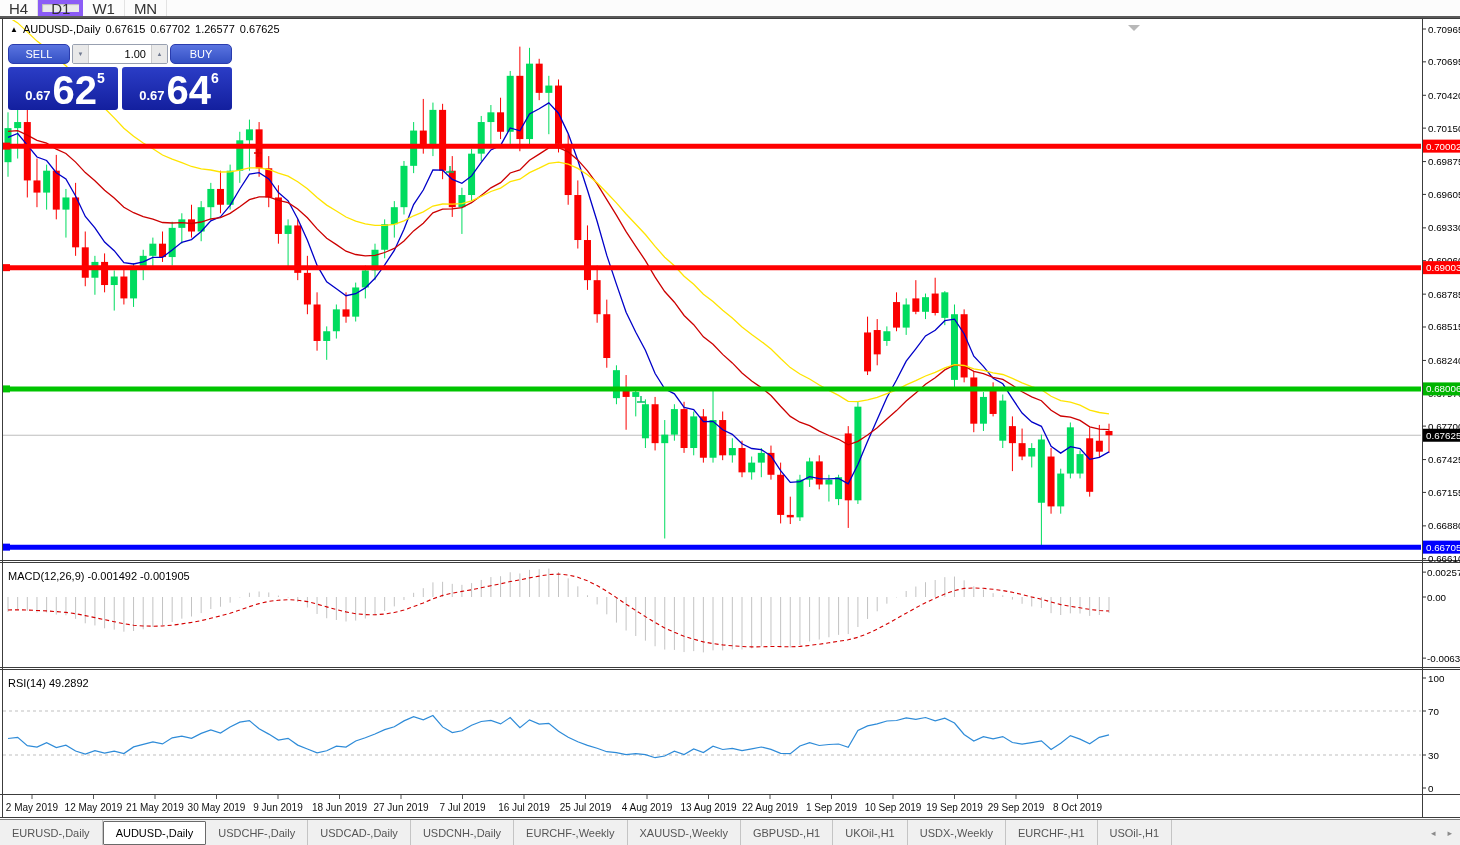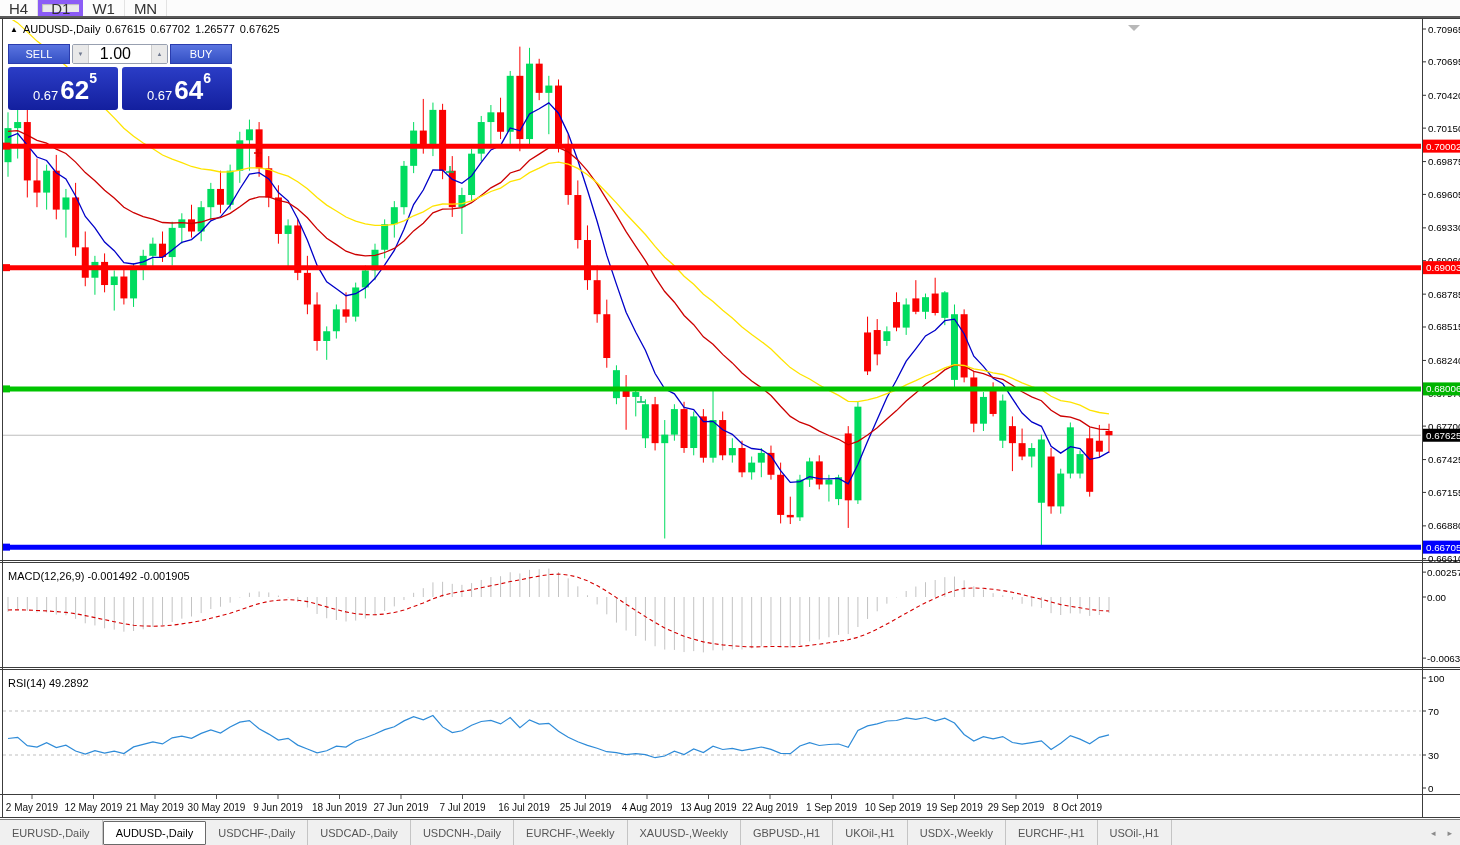--- a/index.html
+++ b/index.html
@@ -11,33 +11,33 @@
     border-right:1px solid #e3e3e3;cursor:default}
   .tf-btn.active{background:#eaeaea;border:4px solid #8b5cf6;box-shadow:inset 1px 1px 1px #bbb}
   #chart-svg{position:absolute;top:0;left:0;z-index:1}
   svg text{font-family:"Liberation Sans",sans-serif}
   #chart-title{position:absolute;top:23px;left:10px;z-index:4;font-size:11px;color:#000;
     display:flex;align-items:center;gap:5px;white-space:nowrap}
   #chart-title .mark{font-size:8px;line-height:11px}
   #trade-panel{position:absolute;left:8px;top:44px;width:224px;z-index:5}
   .tp-row1{display:flex;height:20px;gap:2px}
   .btn-sell,.btn-buy{flex:0 0 60px;background:linear-gradient(#5a74e0,#3450c4);color:#fff;
-    font-size:11px;display:flex;align-items:center;justify-content:center;border-radius:0;
+    font-size:11px;display:flex;align-items:center;justify-content:center;border-radius:5px;
     border:1px solid #2a3cae;cursor:pointer}
   .vol-box{flex:1;display:flex;border:1px solid #98a0b0;background:#fff;border-radius:2px;overflow:hidden}
   .vol-btn{width:15px;background:#e9e9e9;color:#707a90;font-size:6px;display:flex;align-items:center;
     justify-content:center;cursor:pointer}
   .vol-btn.left{border-right:1px solid #ccc}.vol-btn.right{border-left:1px solid #ccc}
-  .vol-val{flex:1;font-size:16px;color:#000;display:flex;align-items:center;justify-content:flex-end;
-    padding-right:20px}
+  .vol-val{flex:1;font-size:11px;color:#000;display:flex;align-items:center;justify-content:flex-end;
+    padding-right:5px}
   .tp-row2{display:flex;gap:4px;margin-top:3px}
   .price-box{width:110px;height:43px;background:linear-gradient(#2b3dc6,#131f9e);border-radius:3px;
     color:#fff;display:flex;align-items:flex-end;justify-content:center;cursor:pointer}
-  .pb-prefix{font-size:13px;font-weight:normal;margin:0 2px 7px 4px}
-  .pb-big{font-size:26px;font-weight:bold;line-height:40px}
+  .pb-prefix{font-size:13px;font-weight:bold;margin:0 2px 7px 4px}
+  .pb-big{font-size:40px;font-weight:bold;line-height:40px}
   .pb-sup{font-size:14px;font-weight:bold;align-self:flex-start;margin-top:3px}
   #tab-bar{position:absolute;left:0;right:0;top:819px;height:26px;background:#f0f0f0;
     border-top:1px solid #808080;display:flex;align-items:center;font-size:11px;color:#555;z-index:6;
     box-sizing:border-box}
   #tabs{display:flex;align-items:flex-end;height:100%}
   .tab{padding:0 12px;white-space:nowrap;display:flex;align-items:center;height:100%;
     border-right:1px solid #c4c4c4;cursor:pointer}
   .tab.active{background:#fff;border:1px solid #6a6a6a;color:#000;height:22px;margin-top:0;
     border-radius:1px}
   .tab-nav{position:absolute;right:8px;top:0;bottom:0;display:flex;align-items:center;gap:12px;

